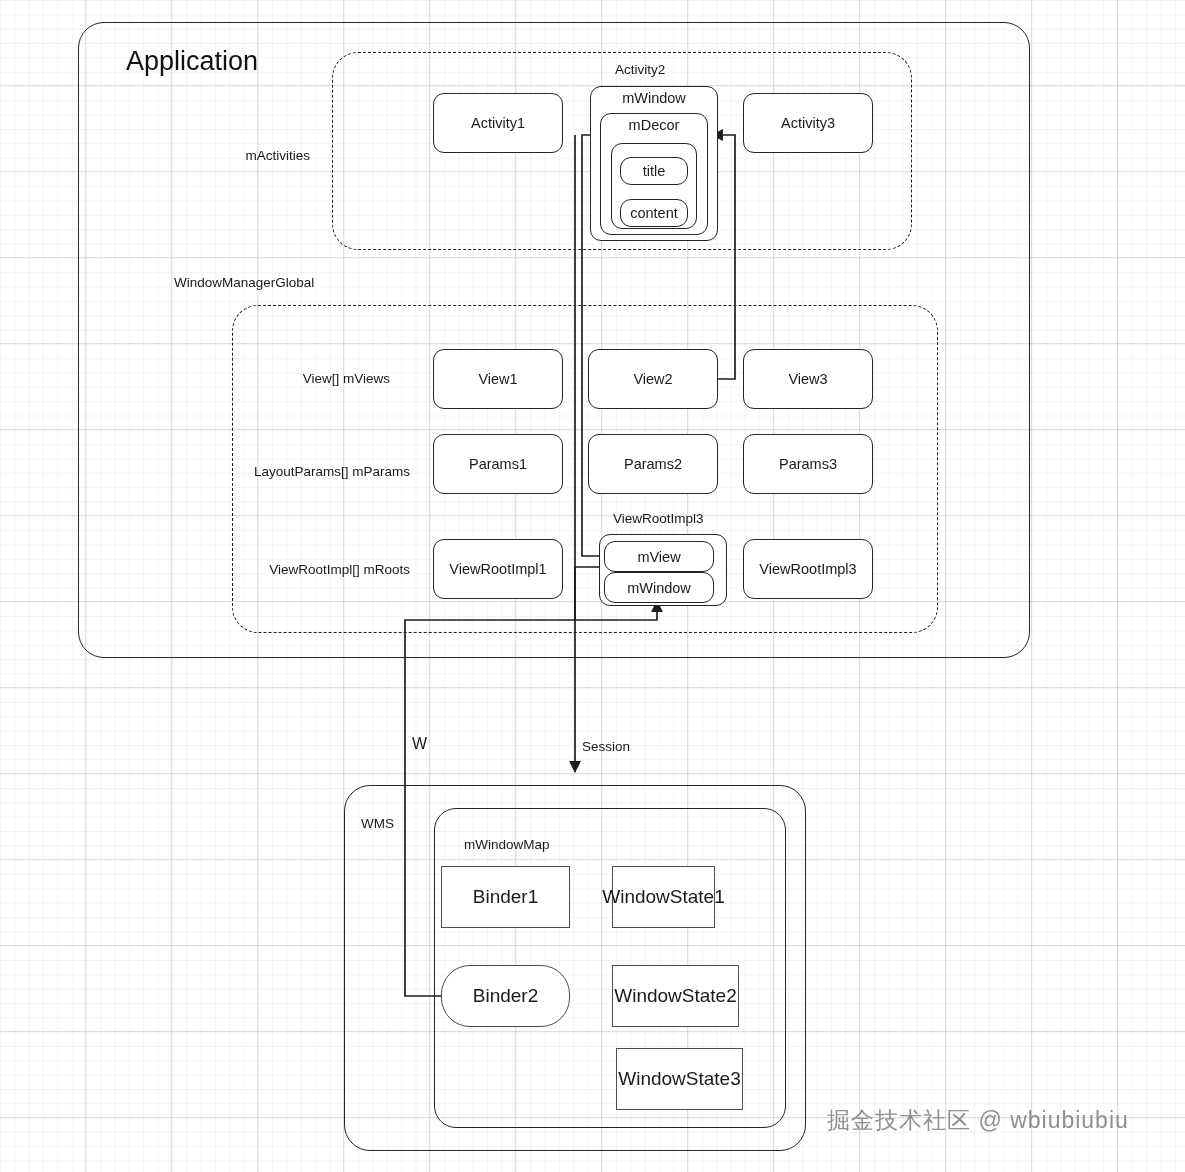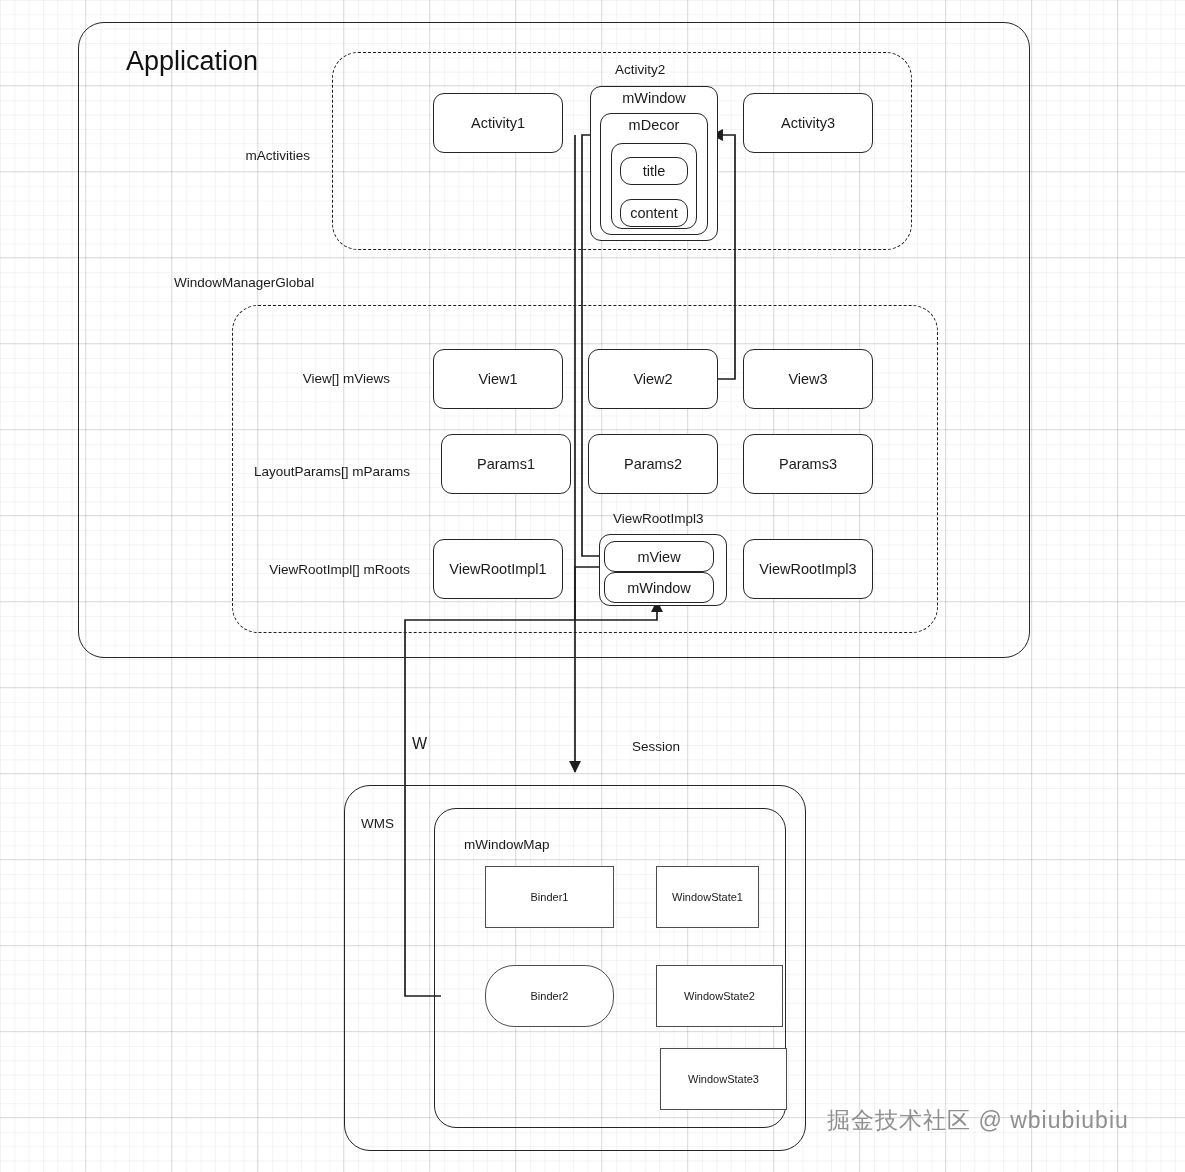--- a/index.html
+++ b/index.html
@@ -50,22 +50,21 @@
   }
   .rounded-box {
     border: 1.6px solid #252525;
     border-radius: 11px;
     background: #ffffff;
     font-size: 14.5px;
   }
   .sharp-box {
     border: 1.6px solid #4d4d4d;
     background: #ffffff;
-    font-size: 11px;
-    margin-left: 44px;
+    font-size: 19px;
   }
   .container-solid {
     border: 1.6px solid #252525;
     border-radius: 26px;
     background: transparent;
     display: block;
   }
   .container-dashed {
     border: 1.7px dashed #1d1d1d;
     border-radius: 26px;
@@ -179,21 +178,21 @@
   <div class="row-label" style="left:220px; top:371px; width:170px;">View[] mViews</div>
 
   <div class="node rounded-box" style="left:433px; top:349px; width:130px; height:60px;">View1</div>
 
   <div class="node rounded-box" style="left:588px; top:349px; width:130px; height:60px;">View2</div>
 
   <div class="node rounded-box" style="left:743px; top:349px; width:130px; height:60px;">View3</div>
 
   <div class="row-label" style="left:205px; top:464px; width:205px;">LayoutParams[] mParams</div>
 
-  <div class="node rounded-box" style="left:433px; top:434px; width:130px; height:60px;margin-left:8px;">Params1</div>
+  <div class="node rounded-box" style="left:433px; top:434px; width:130px; height:60px;">Params1</div>
 
   <div class="node rounded-box" style="left:588px; top:434px; width:130px; height:60px;">Params2</div>
 
   <div class="node rounded-box" style="left:743px; top:434px; width:130px; height:60px;">Params3</div>
 
   <div class="row-label" style="left:205px; top:562px; width:205px;">ViewRootImpl[] mRoots</div>
 
   <div class="node rounded-box" style="left:433px; top:539px; width:130px; height:60px;">ViewRootImpl1</div>
 
   <div class="container-label small-label" style="left:613px; top:511px;">ViewRootImpl3</div>
@@ -201,21 +200,21 @@
   <div class="inner-stack" style="left:599px; top:534px; width:128px; height:72px;"></div>
 
   <div class="inner-stack" style="left:604px; top:541px; width:110px; height:31px;">mView</div>
 
   <div class="inner-stack" style="left:604px; top:572px; width:110px; height:31px;">mWindow</div>
 
   <div class="node rounded-box" style="left:743px; top:539px; width:130px; height:60px;">ViewRootImpl3</div>
 
   <div class="edge-label big" style="left:412px; top:735px;">W</div>
 
-  <div class="edge-label" style="left:632px; top:739px;">Session</div>
+  <div class="edge-label" style="left:582px; top:739px;">Session</div>
 
   <div class="node container-solid" style="left:344px; top:785px; width:462px; height:366px;"></div>
 
   <div class="container-label small-label" style="left:361px; top:816px;">WMS</div>
 
   <div class="node container-solid" style="left:434px; top:808px; width:352px; height:320px; border-radius:22px;"></div>
 
   <div class="container-label small-label" style="left:464px; top:837px;">mWindowMap</div>
 
   <div class="node sharp-box" style="left:441px; top:866px; width:129px; height:62px;">Binder1</div>

